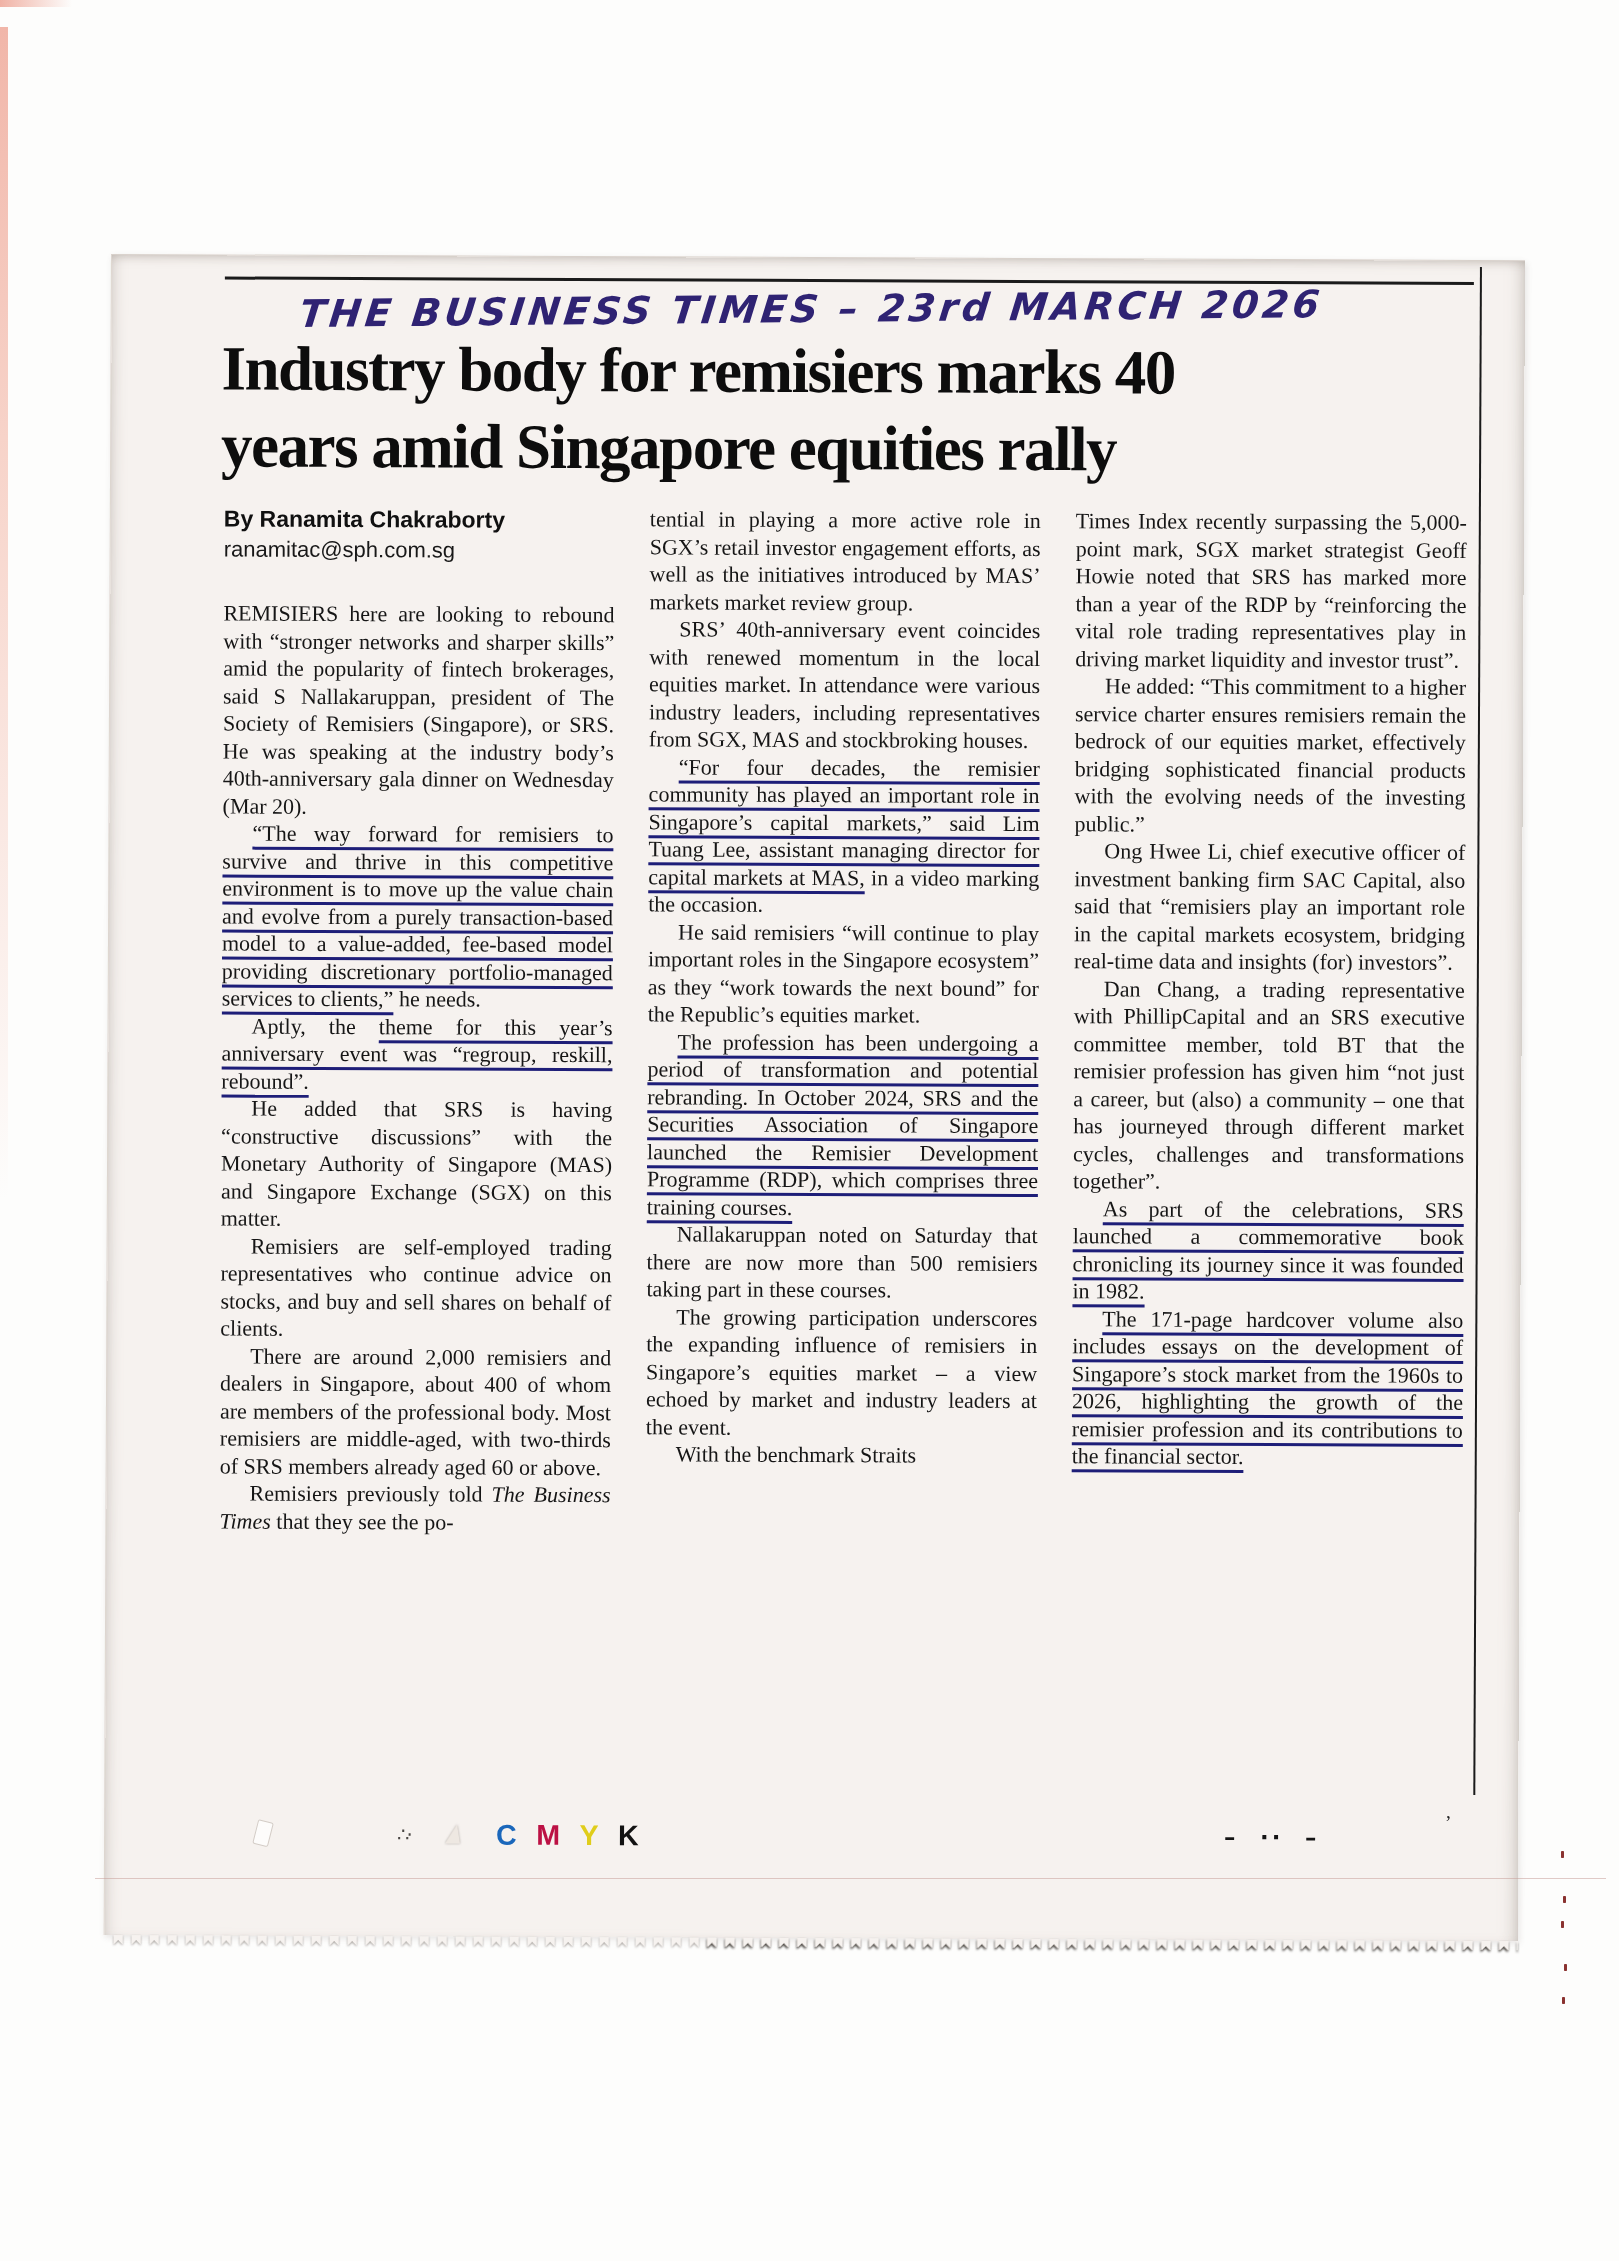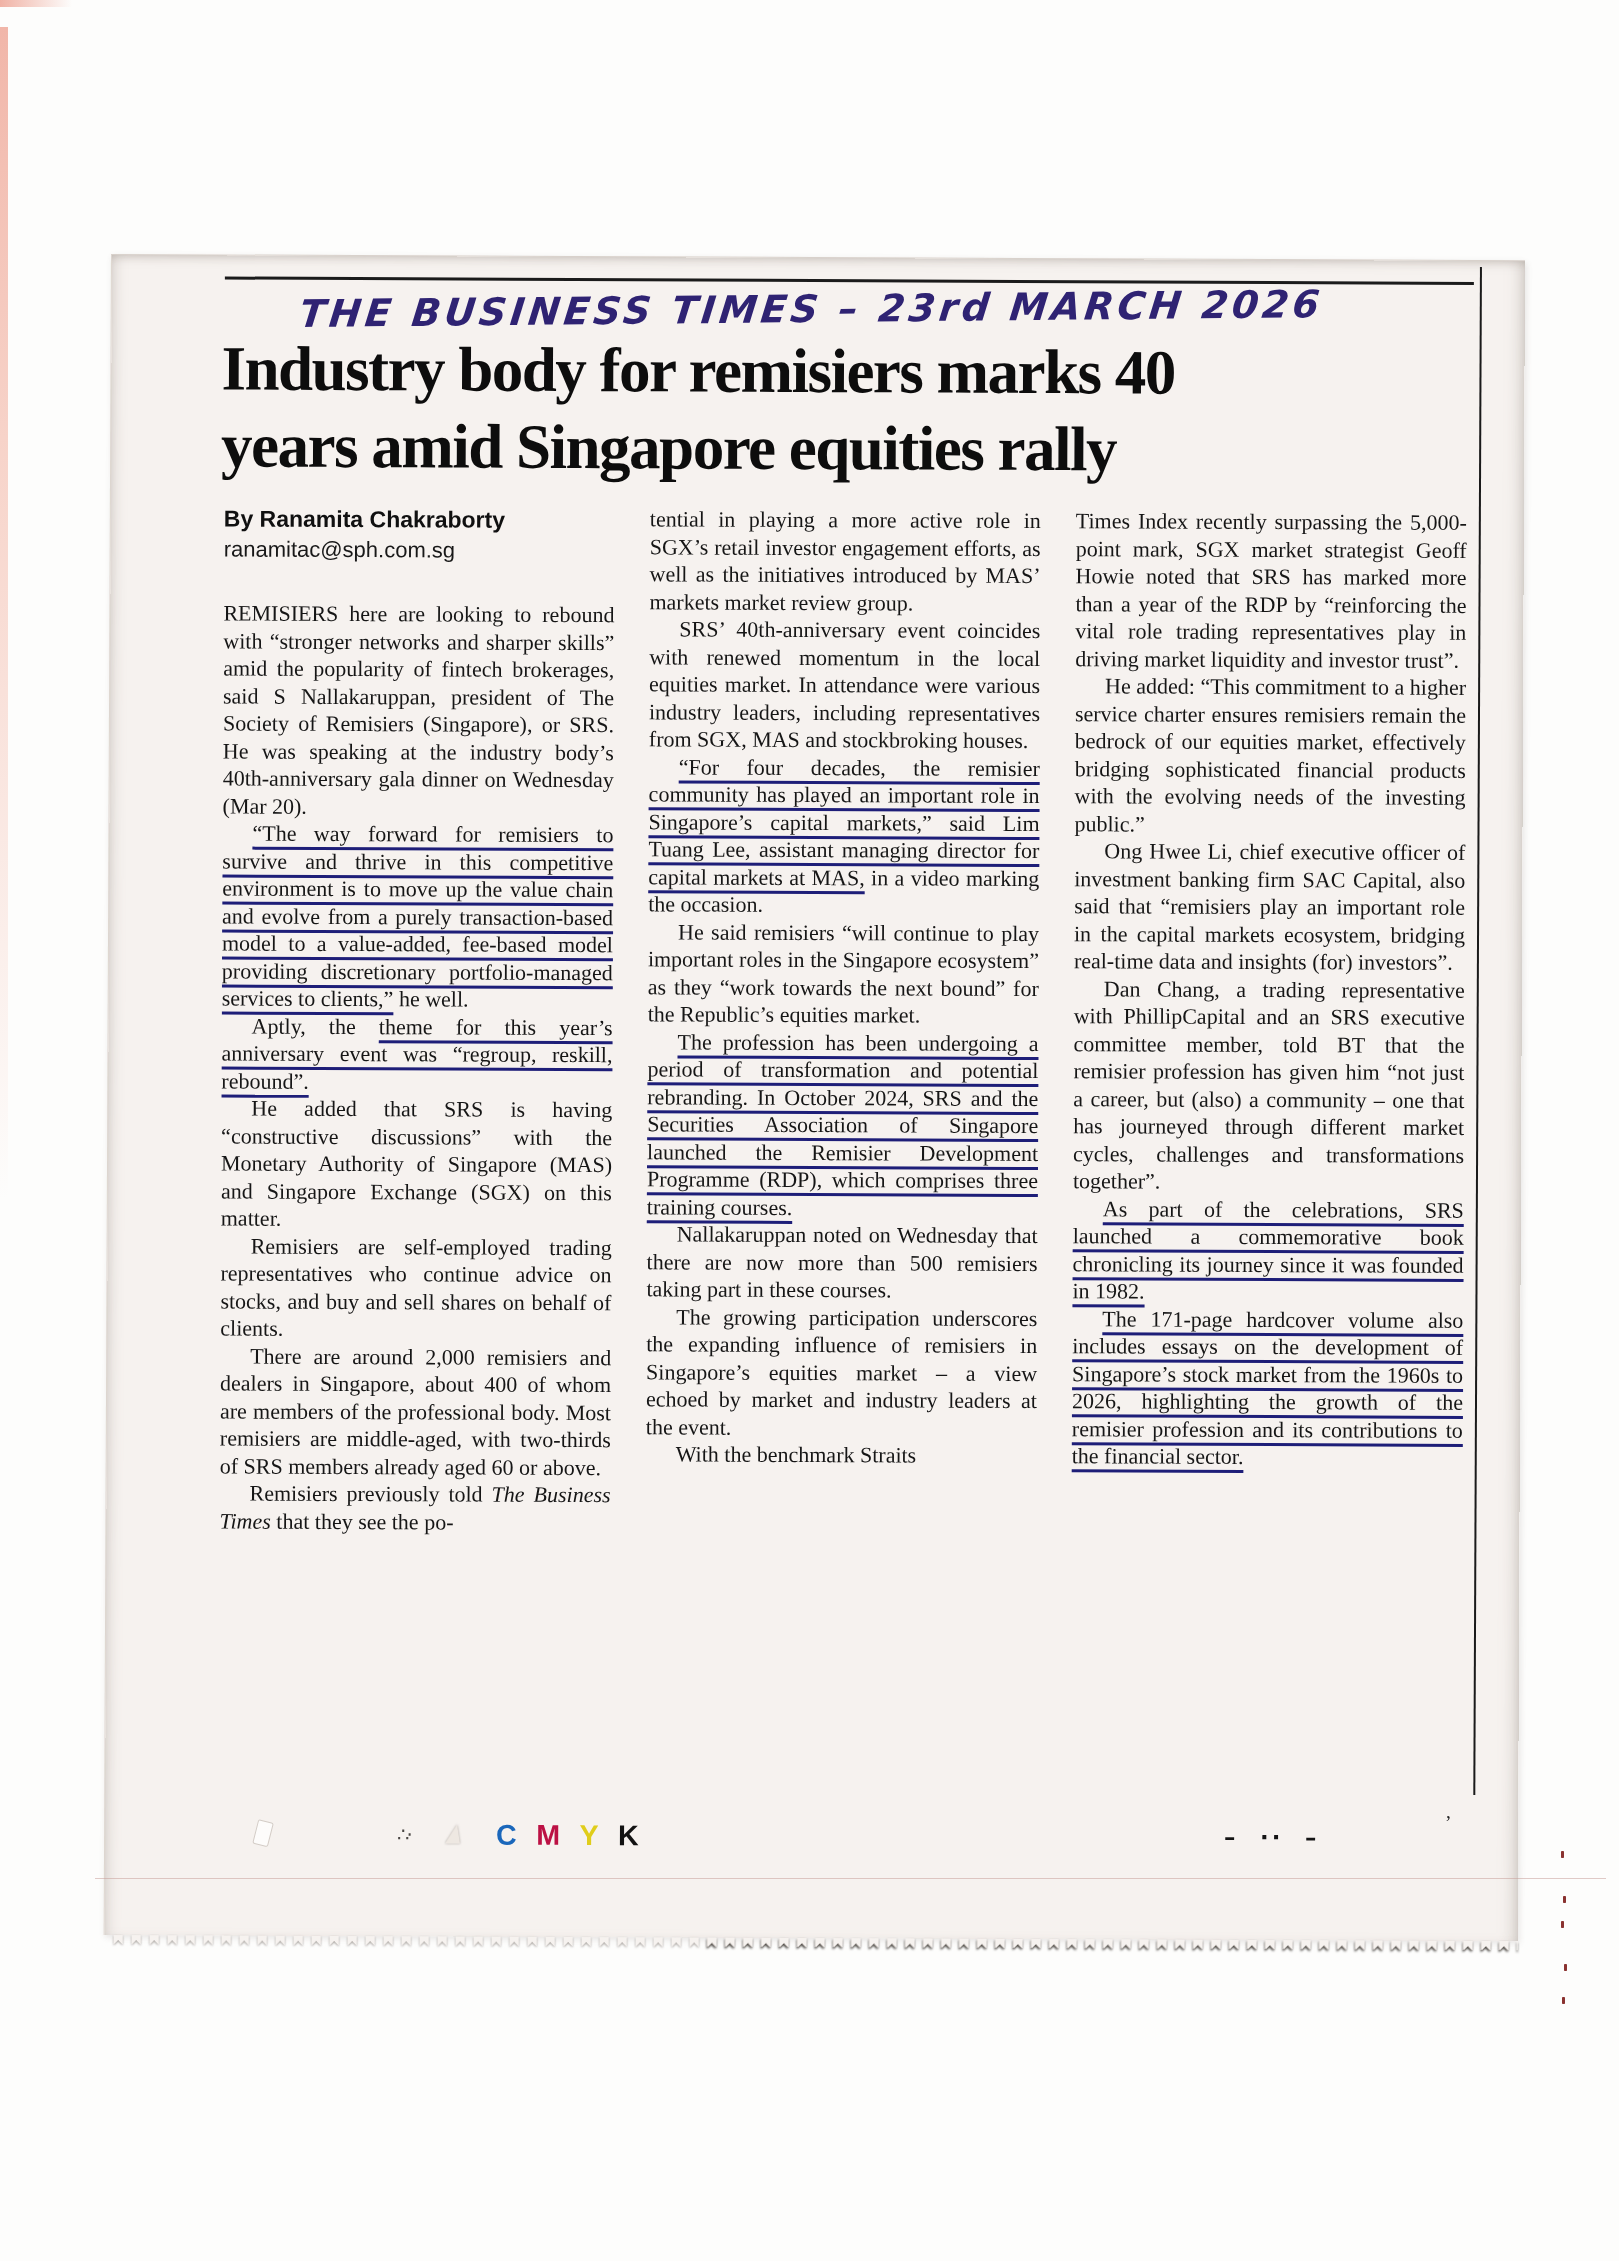--- a/index.html
+++ b/index.html
@@ -107,36 +107,36 @@
       <span class="hl">Industry body for remisiers marks 40</span>
       <span class="hl">years amid Singapore equities rally</span>
     </h1>
 
     <div class="columns">
       <div class="col">
         <div class="byline">By Ranamita Chakraborty</div>
         <div class="byline-email">ranamitac@sph.com.sg</div>
         <div class="col-body">
             <p class="para"><span class="">REMISIERS here are looking to rebound with “stronger networks and sharper skills” amid the popularity of fintech brokerages, said S Nallakaruppan, president of The Society of Remisiers (Singapore), or SRS. He was speaking at the industry body’s 40th-anniversary gala dinner on Wednesday (Mar 20).</span></p>
-            <p class="para ind"><span class="ul ">“The way forward for remisiers to survive and thrive in this competitive environment is to move up the value chain and evolve from a purely transaction-based model to a value-added, fee-based model providing discretionary portfolio-managed services to clients,”</span><span class=""> he well.</span></p>
+            <p class="para ind"><span class="ul ">“The way forward for remisiers to survive and thrive in this competitive environment is to move up the value chain and evolve from a purely transaction-based model to a value-added, fee-based model providing discretionary portfolio-managed services to clients,”</span><span class=""> he needs.</span></p>
             <p class="para ind"><span class="">Aptly, the </span><span class="ul ">theme for this year’s anniversary event was “regroup, reskill, rebound”.</span></p>
             <p class="para ind"><span class="">He added that SRS is having “constructive discussions” with the Monetary Authority of Singapore (MAS) and Singapore Exchange (SGX) on this matter.</span></p>
             <p class="para ind"><span class="">Remisiers are self-employed trading representatives who continue advice on stocks, and buy and sell shares on behalf of clients.</span></p>
             <p class="para ind"><span class="">There are around 2,000 remisiers and dealers in Singapore, about 400 of whom are members of the professional body. Most remisiers are middle-aged, with two-thirds of SRS members already aged 60 or above.</span></p>
             <p class="para ind"><span class="">Remisiers previously told </span><span class="it">The Business Times</span><span class=""> that they see the po-</span></p>
           </div>
       </div>
       <div class="col">
         <div class="col-body">
             <p class="para"><span class="">tential in playing a more active role in SGX’s retail investor engagement efforts, as well as the initiatives introduced by MAS’ markets market review group.</span></p>
             <p class="para ind"><span class="">SRS’ 40th-anniversary event coincides with renewed momentum in the local equities market. In attendance were various industry leaders, including representatives from SGX, MAS and stockbroking houses.</span></p>
             <p class="para ind"><span class="ul ">“For four decades, the remisier community has played an important role in Singapore’s capital markets,” said Lim Tuang Lee, assistant managing director for capital markets at MAS,</span><span class=""> in a video marking the occasion.</span></p>
             <p class="para ind"><span class="">He said remisiers “will continue to play important roles in the Singapore ecosystem” as they “work towards the next bound” for the Republic’s equities market.</span></p>
             <p class="para ind"><span class="ul ">The profession has been undergoing a period of transformation and potential rebranding. In October 2024, SRS and the Securities Association of Singapore launched the Remisier Development Programme (RDP), which comprises three training courses.</span></p>
-            <p class="para ind"><span class="">Nallakaruppan noted on Wednesday that there are now more than 500 remisiers taking part in these courses.</span></p>
+            <p class="para ind"><span class="">Nallakaruppan noted on Saturday that there are now more than 500 remisiers taking part in these courses.</span></p>
             <p class="para ind"><span class="">The growing participation underscores the expanding influence of remisiers in Singapore’s equities market – a view echoed by market and industry leaders at the event.</span></p>
             <p class="para ind"><span class="">With the benchmark Straits</span></p>
           </div>
       </div>
       <div class="col">
         <div class="col-body">
             <p class="para"><span class="">Times Index recently surpassing the 5,000-point mark, SGX market strategist Geoff Howie noted that SRS has marked more than a year of the RDP by “reinforcing the vital role trading representatives play in driving market liquidity and investor trust”.</span></p>
             <p class="para ind"><span class="">He added: “This commitment to a higher service charter ensures remisiers remain the bedrock of our equities market, effectively bridging sophisticated financial products with the evolving needs of the investing public.”</span></p>
             <p class="para ind"><span class="">Ong Hwee Li, chief executive officer of investment banking firm SAC Capital, also said that “remisiers play an important role in the capital markets ecosystem, bridging real-time data and insights (for) investors”.</span></p>
             <p class="para ind"><span class="">Dan Chang, a trading representative with PhillipCapital and an SRS executive committee member, told BT that the remisier profession has given him “not just a career, but (also) a community – one that has journeyed through different market cycles, challenges and transformations together”.</span></p>

